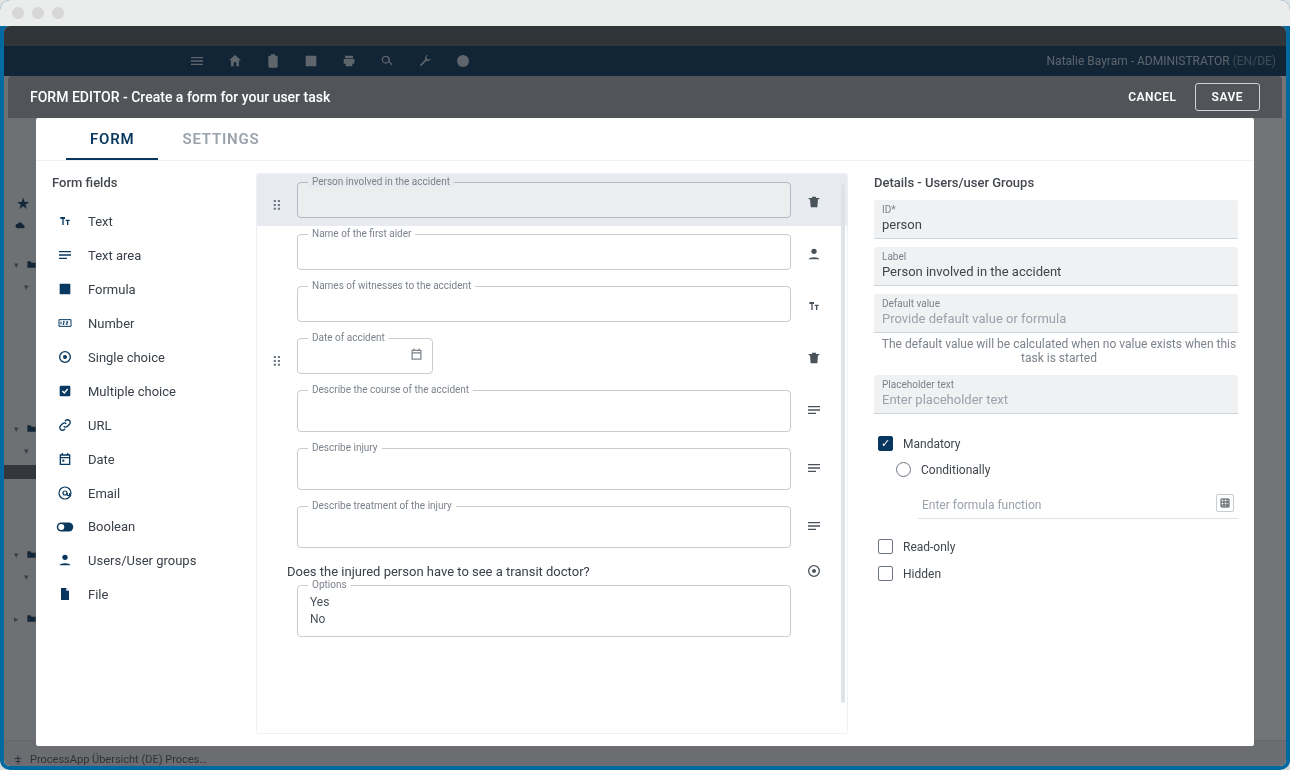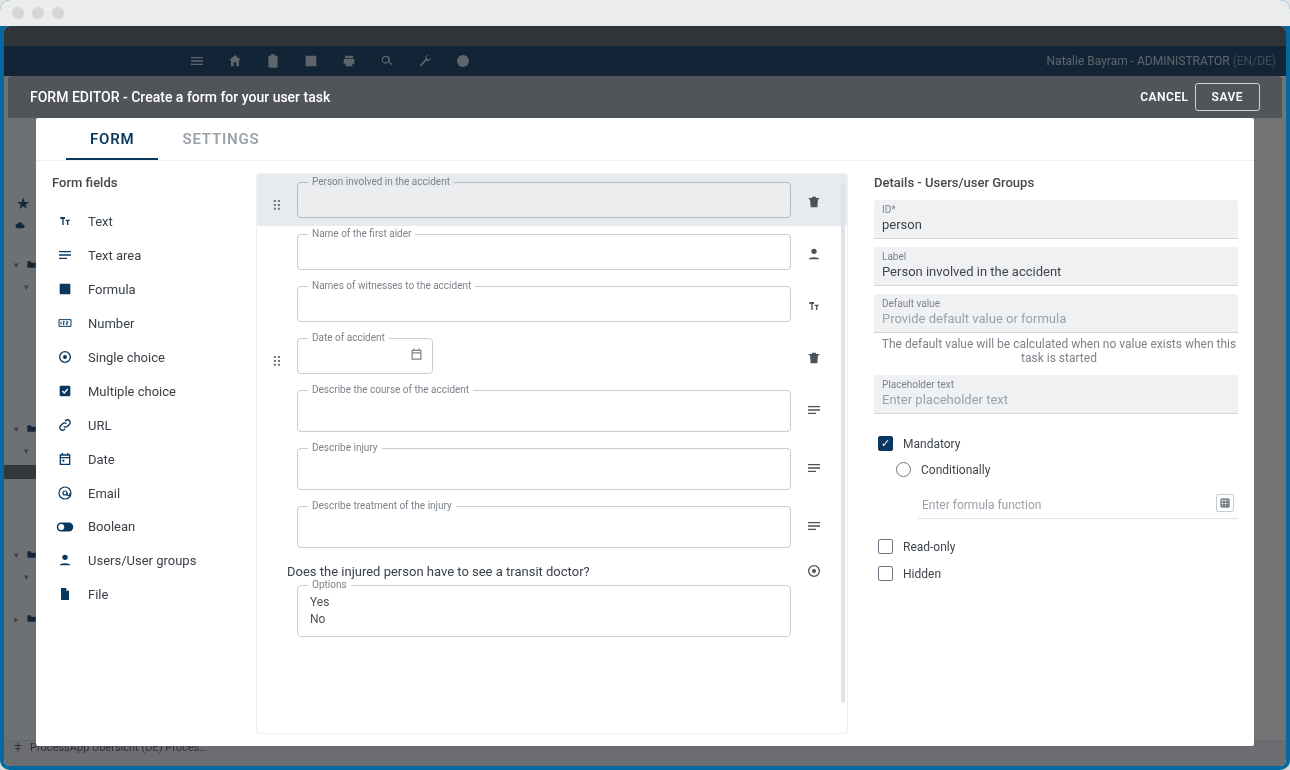--- a/index.html
+++ b/index.html
@@ -15,34 +15,34 @@
   .back-nav-left { display:flex; gap:22px; align-items:center; padding-left:175px;}
   .back-nav svg { fill:#cdd9e4; }
   .back-left { position:absolute; top:50px; left:0; width:200px; bottom:0; background:#f6f7f8; border-right:1px solid #e3e6e9;}
   .back-logo { position:absolute; left:10px; top:55px; color:#08385f; font-weight:800; font-size:30px; font-family: Arial;}
   .back-star { color:#08385f; position:absolute; left:12px; top:118px;}
   .back-tree { position:absolute; top:140px; left:6px; font-size:12px; color:#6b7682;}
   .back-tree .row { display:flex; align-items:center; gap:6px; padding:4px 4px;}
   .back-tree .down::before{content:"▾"; color:#6b7682; font-size:9px;}
   .back-tree .right::before{content:"▸"; color:#6b7682; font-size:9px;}
   .back-tree svg { fill:#08385f;}
-  .back-bottom { position:absolute; bottom:0; left:0; right:0; height:26px; background:#eceff2; display:flex; align-items:flex-start; font-size:11px; color:#555; padding:0 8px; gap:6px; border-top:1px solid #ddd;}
+  .back-bottom { position:absolute; bottom:0; left:0; right:0; height:26px; background:#eceff2; display:flex; align-items:flex-end; font-size:11px; color:#555; padding:0 8px; gap:6px; border-top:1px solid #ddd;}
   .back-right-panel { position:absolute; top:50px; right:0; width:230px; bottom:26px; background:#fff; border-left:1px solid #e1e5e9;}
   .back-right-panel .sys { position:absolute; bottom:6px; left:12px; font-size:12px; color:#667; display:flex; align-items:center; gap:10px;}
   .back-body { position:absolute; top:50px; left:200px; right:230px; bottom:26px; background:#fafbfc;}
   .back-toolbar-bottom { position:absolute; bottom:6px; left:50%; transform:translateX(-50%); width:160px; height:24px; border:1px solid #d4d9de; border-radius:3px; background:#fff;}
   .back-select { position:absolute; bottom:6px; right:10px; width:200px; height:24px; border:1px solid #d4d9de; border-radius:3px; background:#fff;}
   .dim-layer { position:absolute; inset:0; background:rgba(30,33,36,0.55);}
 
   
   .modal { position:absolute; top:50px; left:4px; right:4px; bottom:20px; background:transparent; border-radius:4px; overflow:hidden;}
   .modal-close {position:absolute; top:66px; right:8px; color:#666; font-size:18px; cursor:pointer;}
   .modal-header { background:#515459; color:#fff; height:42px; display:flex; align-items:center; justify-content:space-between; padding:0 22px;}
   .modal-title { font-size:14px; font-weight:500;}
-  .modal-actions { display:flex; gap:6px; align-items:center;}
+  .modal-actions { display:flex; gap:18px; align-items:center;}
   .btn-cancel { color:#fff; font-size:12px; font-weight:600; letter-spacing:.5px; cursor:pointer;}
   .btn-save { color:#fff; font-size:12px; font-weight:600; letter-spacing:.5px; border:1px solid #cfd3d8; padding:6px 16px; border-radius:3px; cursor:pointer;}
   .modal-body { position:absolute; top:42px; left:28px; right:28px; bottom:0; background:#fff; border-radius:2px; display:flex; flex-direction:column;}
   
   .tabs { display:flex; border-bottom:1px solid #eef0f2; padding-left:30px;}
   .tab { padding:12px 24px 10px; font-size:15px; letter-spacing:.8px; color:#9aa2ab; font-weight:600; cursor:pointer;}
   .tab.active { color:#08385f; border-bottom:2px solid #08385f;}
   
   .panels { flex:1; display:flex; overflow:hidden;}
   

